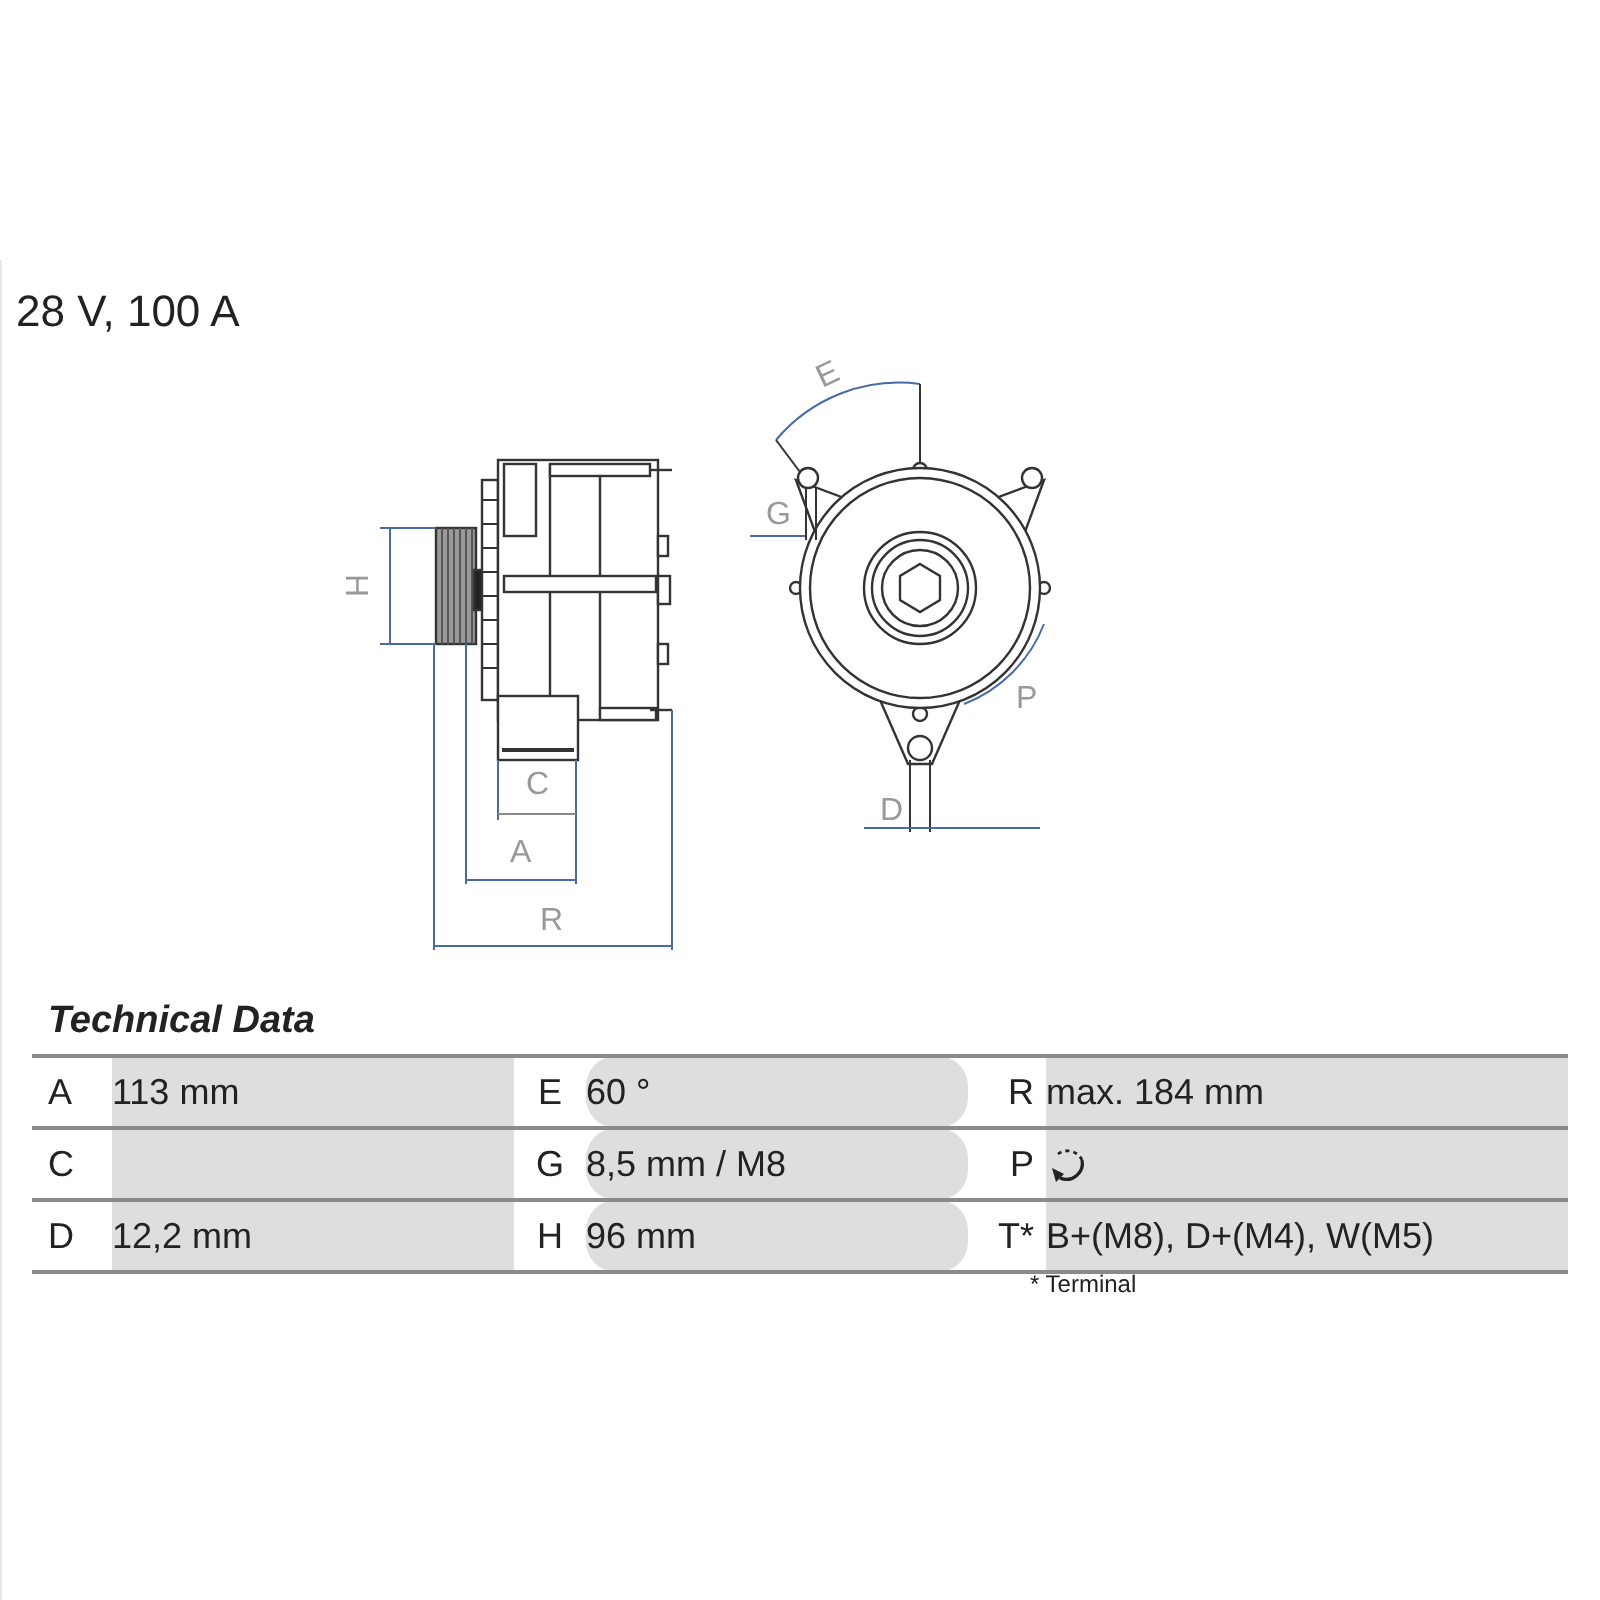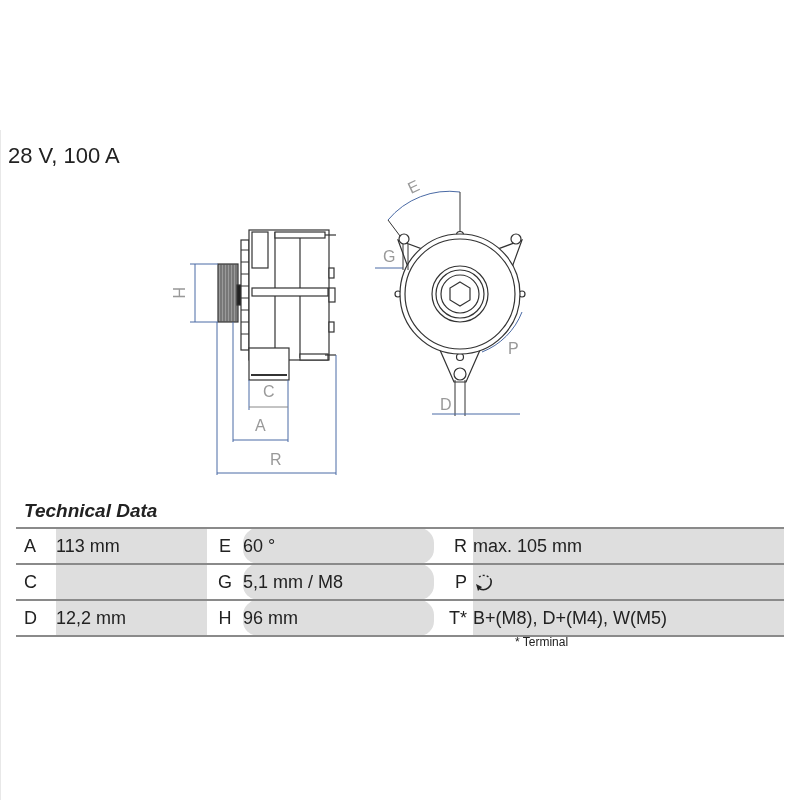--- a/index.html
+++ b/index.html
@@ -7,21 +7,21 @@
   .spec-title { position:absolute; left:8px; top:143px; font-size:22px; color:#222; }
   .diagram { position:absolute; left:0; top:0; }
   .td-title { position:absolute; left:24px; top:500px; font-size:19px; font-weight:bold; color:#222;font-style:italic; }
   table.tech { position:absolute; left:16px; top:527px; width:768px; border-collapse:collapse; font-size:18px; }
   table.tech td { height:34px; border-top:2px solid #8a8a8a; border-bottom:2px solid #8a8a8a; padding:0; }
   td.lbl { background:#fff; text-align:center; }
   td.lbl.l0 { width:32px; text-align:left; padding-left:8px; }
   td.lbl.l1 { width:36px; }
   td.lbl.l2 { width:33px; text-align:right; padding-right:6px; }
   td.val { background:#dedede; padding-left:6px; }
-  td.val.v0 { width:151px;margin-left:36px; }
+  td.val.v0 { width:201px;margin-left:36px; }
   td.val.v1 { width:191px;border-radius:15px; }
   .foot { position:absolute; left:515px; top:635px; font-size:12px; color:#222; }
   .rot-icon { display:inline-block; vertical-align:middle; }
   .left-rule { position:absolute; left:0; top:130px; width:1px; height:670px; background:#e8e8e8; }
 </style>
 </head>
 <body>
 
 <div class="left-rule"></div>
 
@@ -145,27 +145,27 @@
 <div class="td-title">Technical Data</div>
 
 <table class="tech">
   <tbody>
       <tr>
     <td class="lbl l0">A</td>
     <td class="val v0">113 mm</td>
     <td class="lbl l1">E</td>
     <td class="val v1">60 °</td>
     <td class="lbl l2">R</td>
-    <td class="val">max. 105 mm</td>
+    <td class="val">max. 184 mm</td>
   </tr>
   <tr>
     <td class="lbl l0">C</td>
     <td class="val v0"></td>
     <td class="lbl l1">G</td>
-    <td class="val v1">5,1 mm / M8</td>
+    <td class="val v1">8,5 mm / M8</td>
     <td class="lbl l2">P</td>
     <td class="val">
       <svg class="rot-icon" width="22" height="22" viewBox="0 0 22 22">
         <path d="M6 6 A8 8 0 0 1 18 9" fill="none" stroke="#222" stroke-width="1.4" stroke-dasharray="2 2"></path>
         <path d="M18 9 A8 8 0 0 1 7 18" fill="none" stroke="#222" stroke-width="1.6"></path>
         <polygon points="3,13 9,16 5,20" fill="#222"></polygon>
       </svg>
     </td>
   </tr>
   <tr>

